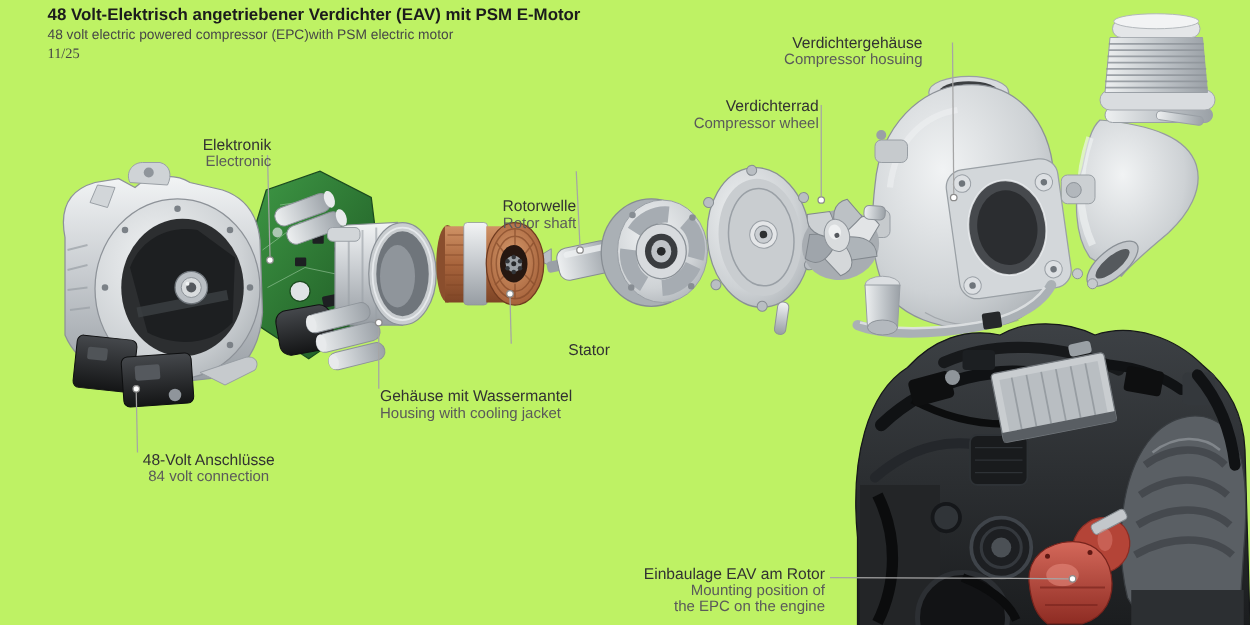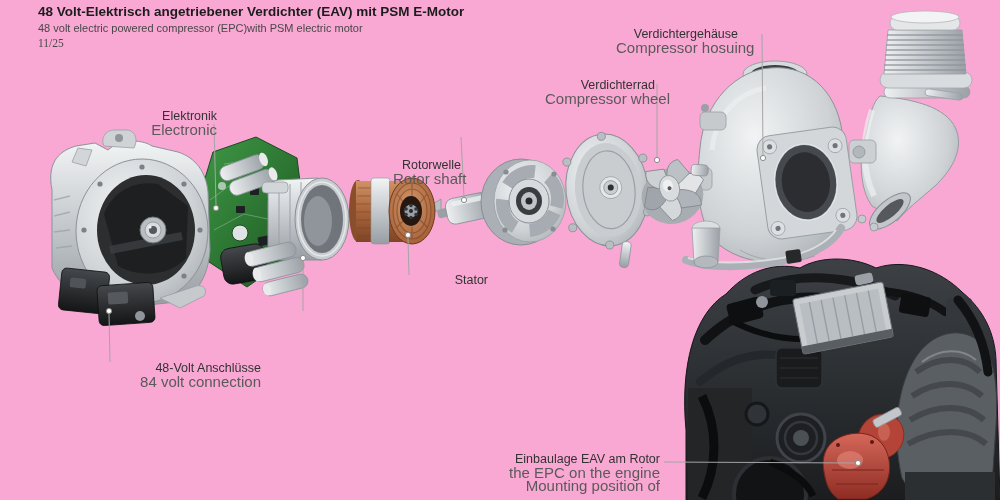--- a/index.html
+++ b/index.html
@@ -1,32 +1,32 @@
 <!DOCTYPE html>
 <html><head>
 <meta charset="utf-8">
 <style>
   html,body{margin:0;padding:0;background:#fff;}
-  .stage{position:relative;width:1000px;height:500px;background:#f9a8d4;overflow:hidden;
+  .stage{position:relative;width:1000px;height:500px;background:#bef264;overflow:hidden;
          font-family:"Liberation Sans",sans-serif;}
   .artwork{position:absolute;left:0;top:0;}
   .header{position:absolute;left:38px;top:2px;}
   .title-de{font-size:13.5px;font-weight:bold;color:#1c1c1c;line-height:19px;white-space:nowrap;}
   .title-en{font-size:11px;color:#474747;line-height:15px;white-space:nowrap;}
   .page-num{font-size:11.5px;color:#474747;line-height:14px;font-family:Liberation Serif, serif;}
   .callout{position:absolute;line-height:13px;white-space:nowrap;}
   .callout .de{display:block;font-size:12.5px;color:#323232;line-height:14px;}
-  .callout .en{display:block;font-size:15px;color:#5a5a5a;line-height:13px;}
+  .callout .en{display:block;font-size:12px;color:#5a5a5a;line-height:13px;}
   .c-elektronik{left:145px;top:109px;width:72px;text-align:right;}
   .c-rotorwelle{left:393px;top:121px;width:68px;text-align:right;margin-top:37px;}
   .c-verdichterrad{left:545px;top:78px;width:110px;text-align:right;}
   .c-verdichtergehaeuse{left:616px;top:27px;width:122px;text-align:right;}
   .c-stator{left:428px;top:273px;width:60px;text-align:right;}
   .c-gehaeuse{left:304px;top:310px;width:175px;text-align:left;}
-  .c-anschluesse{left:121px;top:361px;width:140px;text-align:right;}
+  .c-anschluesse{left:97px;top:361px;width:140px;text-align:center;}
   .c-einbaulage{left:478px;top:452px;width:182px;text-align:right;}
 </style>
 </head>
 <body>
 
 <div class="stage">
 
 <svg class="artwork" width="1000" height="500" viewBox="0 0 1000 500">
   <defs>
     <linearGradient id="gMetalV" x1="0" y1="0" x2="0" y2="1">
@@ -426,23 +426,27 @@
     <span class="de">Verdichterrad</span>
     <span class="en">Compressor wheel</span>
   </div>
   <div class="callout c-verdichtergehaeuse">
     <span class="de">Verdichtergehäuse</span>
     <span class="en">Compressor hosuing</span>
   </div>
   <div class="callout c-stator">
     <span class="de">Stator</span>
   </div>
+  <div class="callout c-gehaeuse">
+    <span class="de">Gehäuse mit Wassermantel</span>
+    <span class="en">Housing with cooling jacket</span>
+  </div>
   <div class="callout c-anschluesse">
     <span class="de">48-Volt Anschlüsse</span>
     <span class="en">84 volt connection</span>
   </div>
   <div class="callout c-einbaulage">
     <span class="de">Einbaulage EAV am Rotor</span>
+    <span class="en">Mounting position of</span>
     <span class="en">the EPC on the engine</span>
-    <span class="en">Mounting position of</span>
   </div>
 
 </div>
 
 </body></html>

